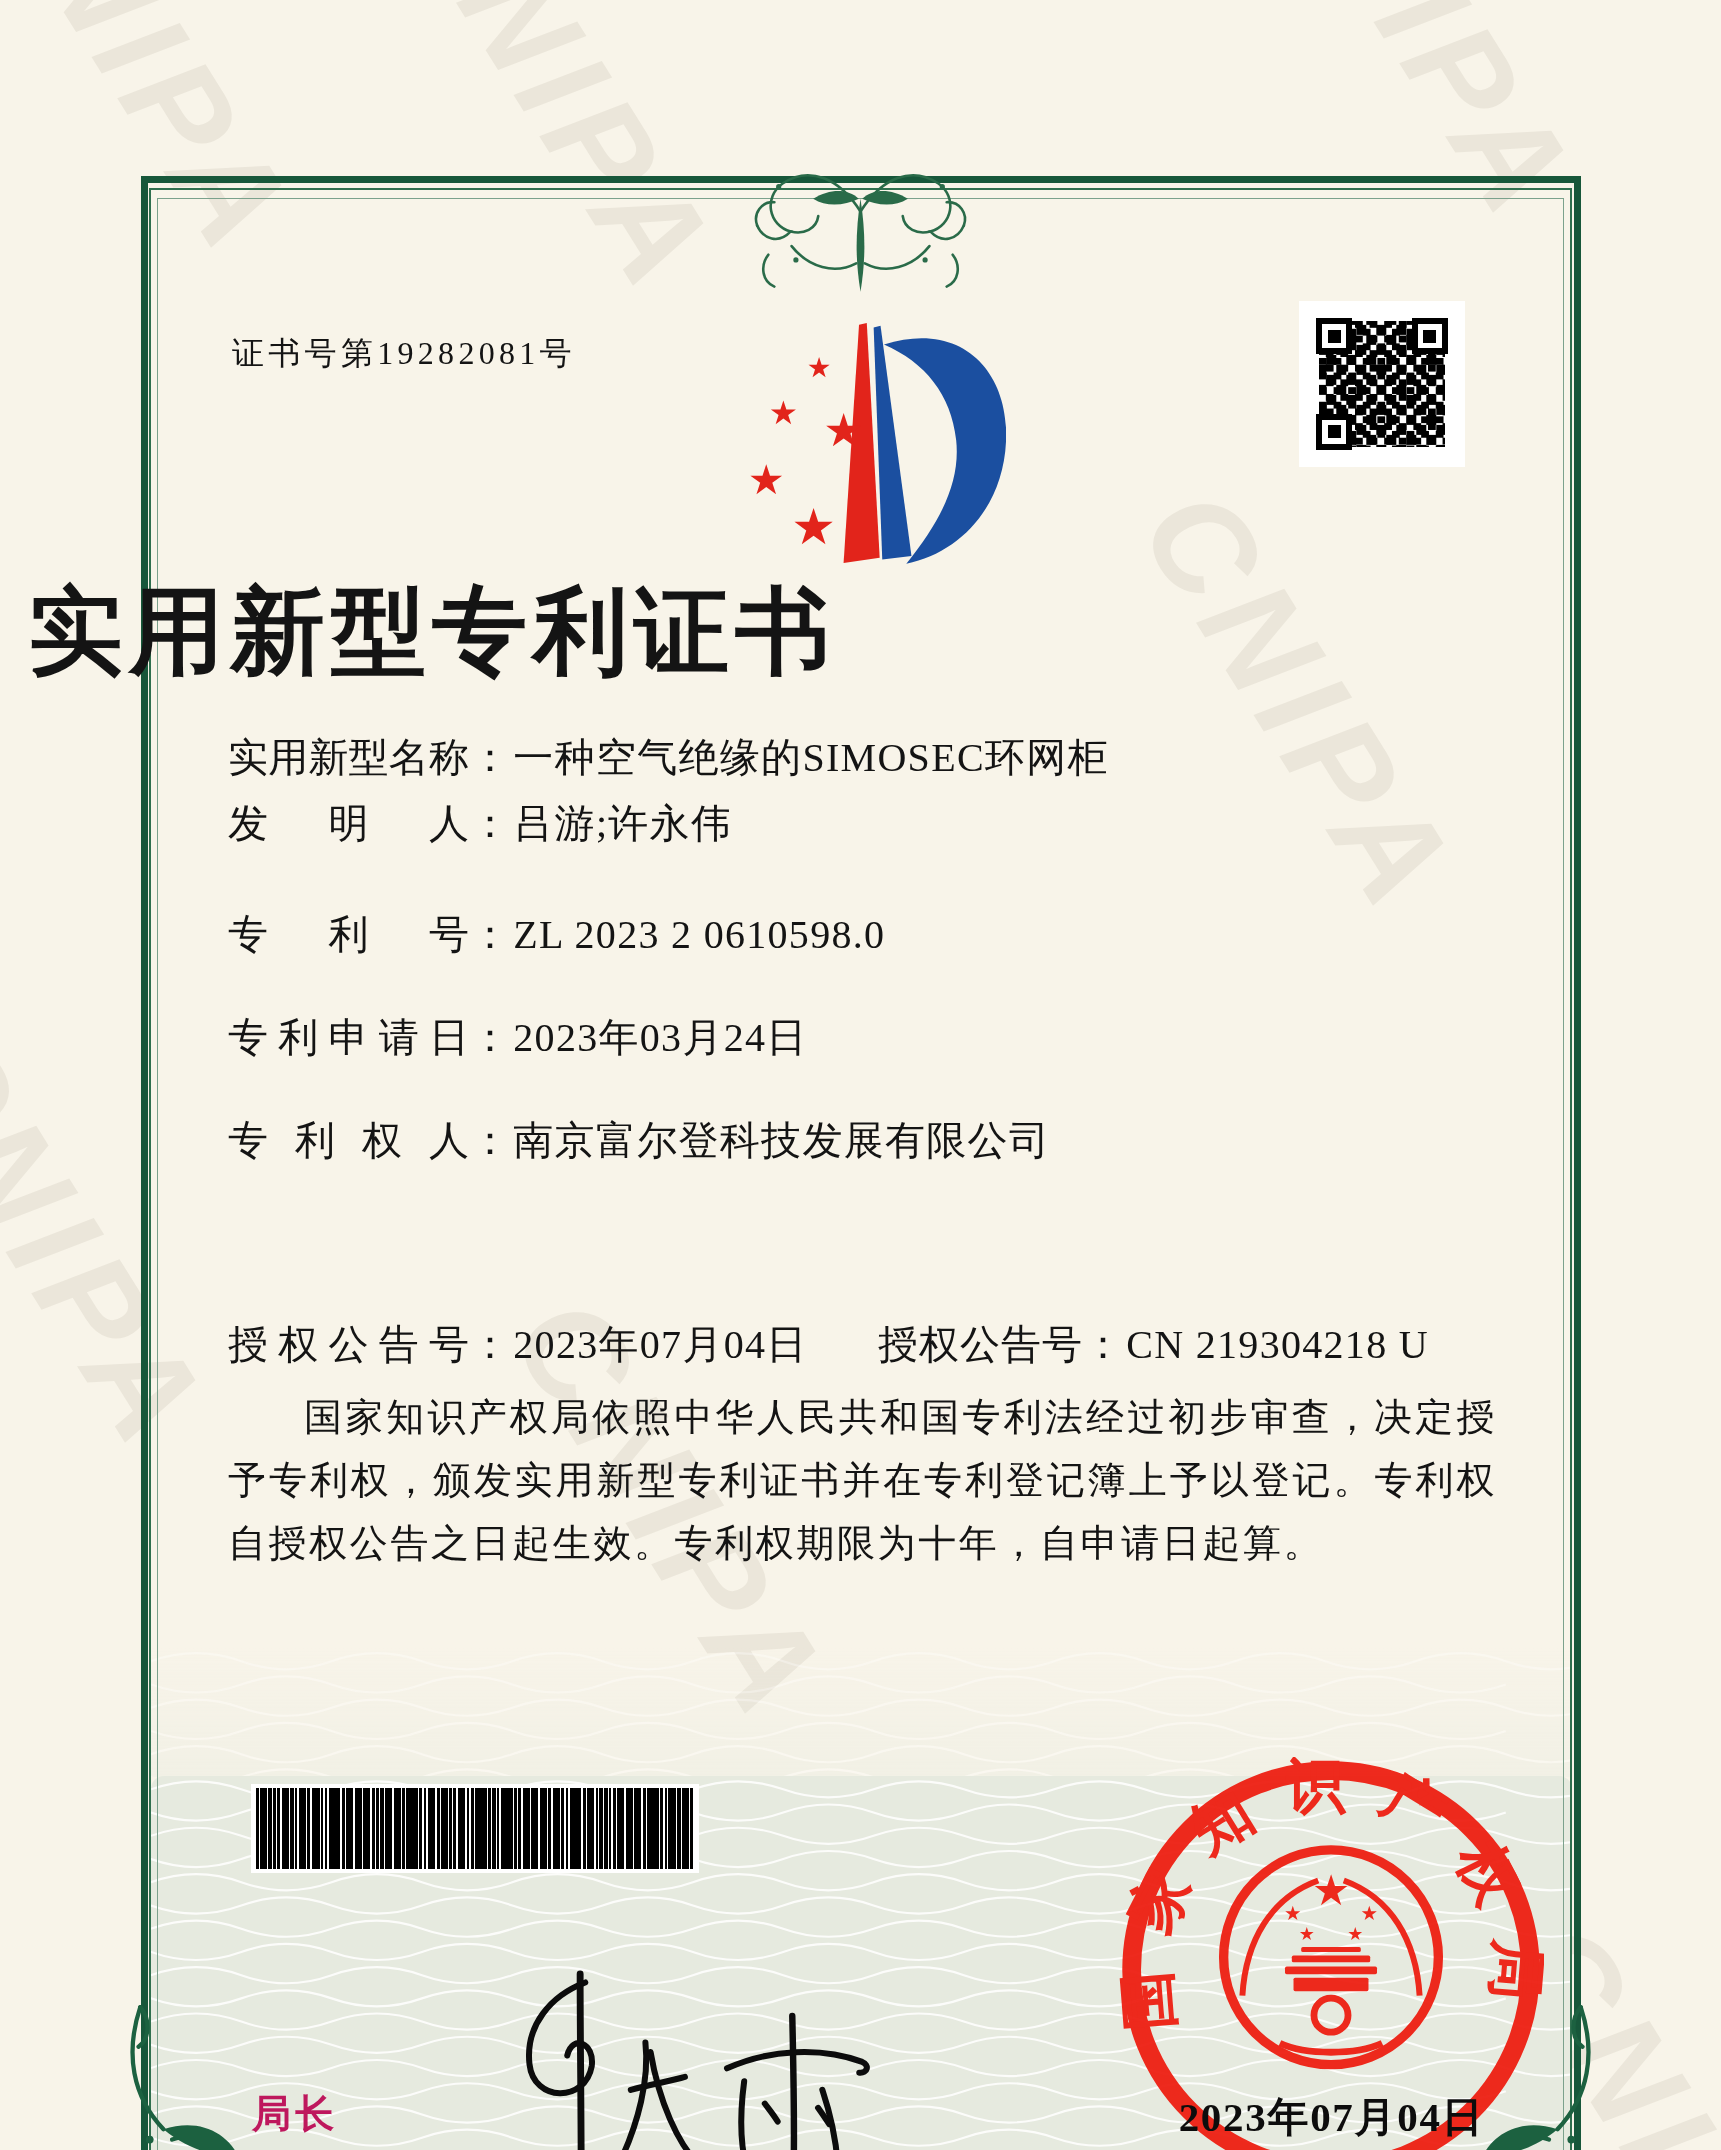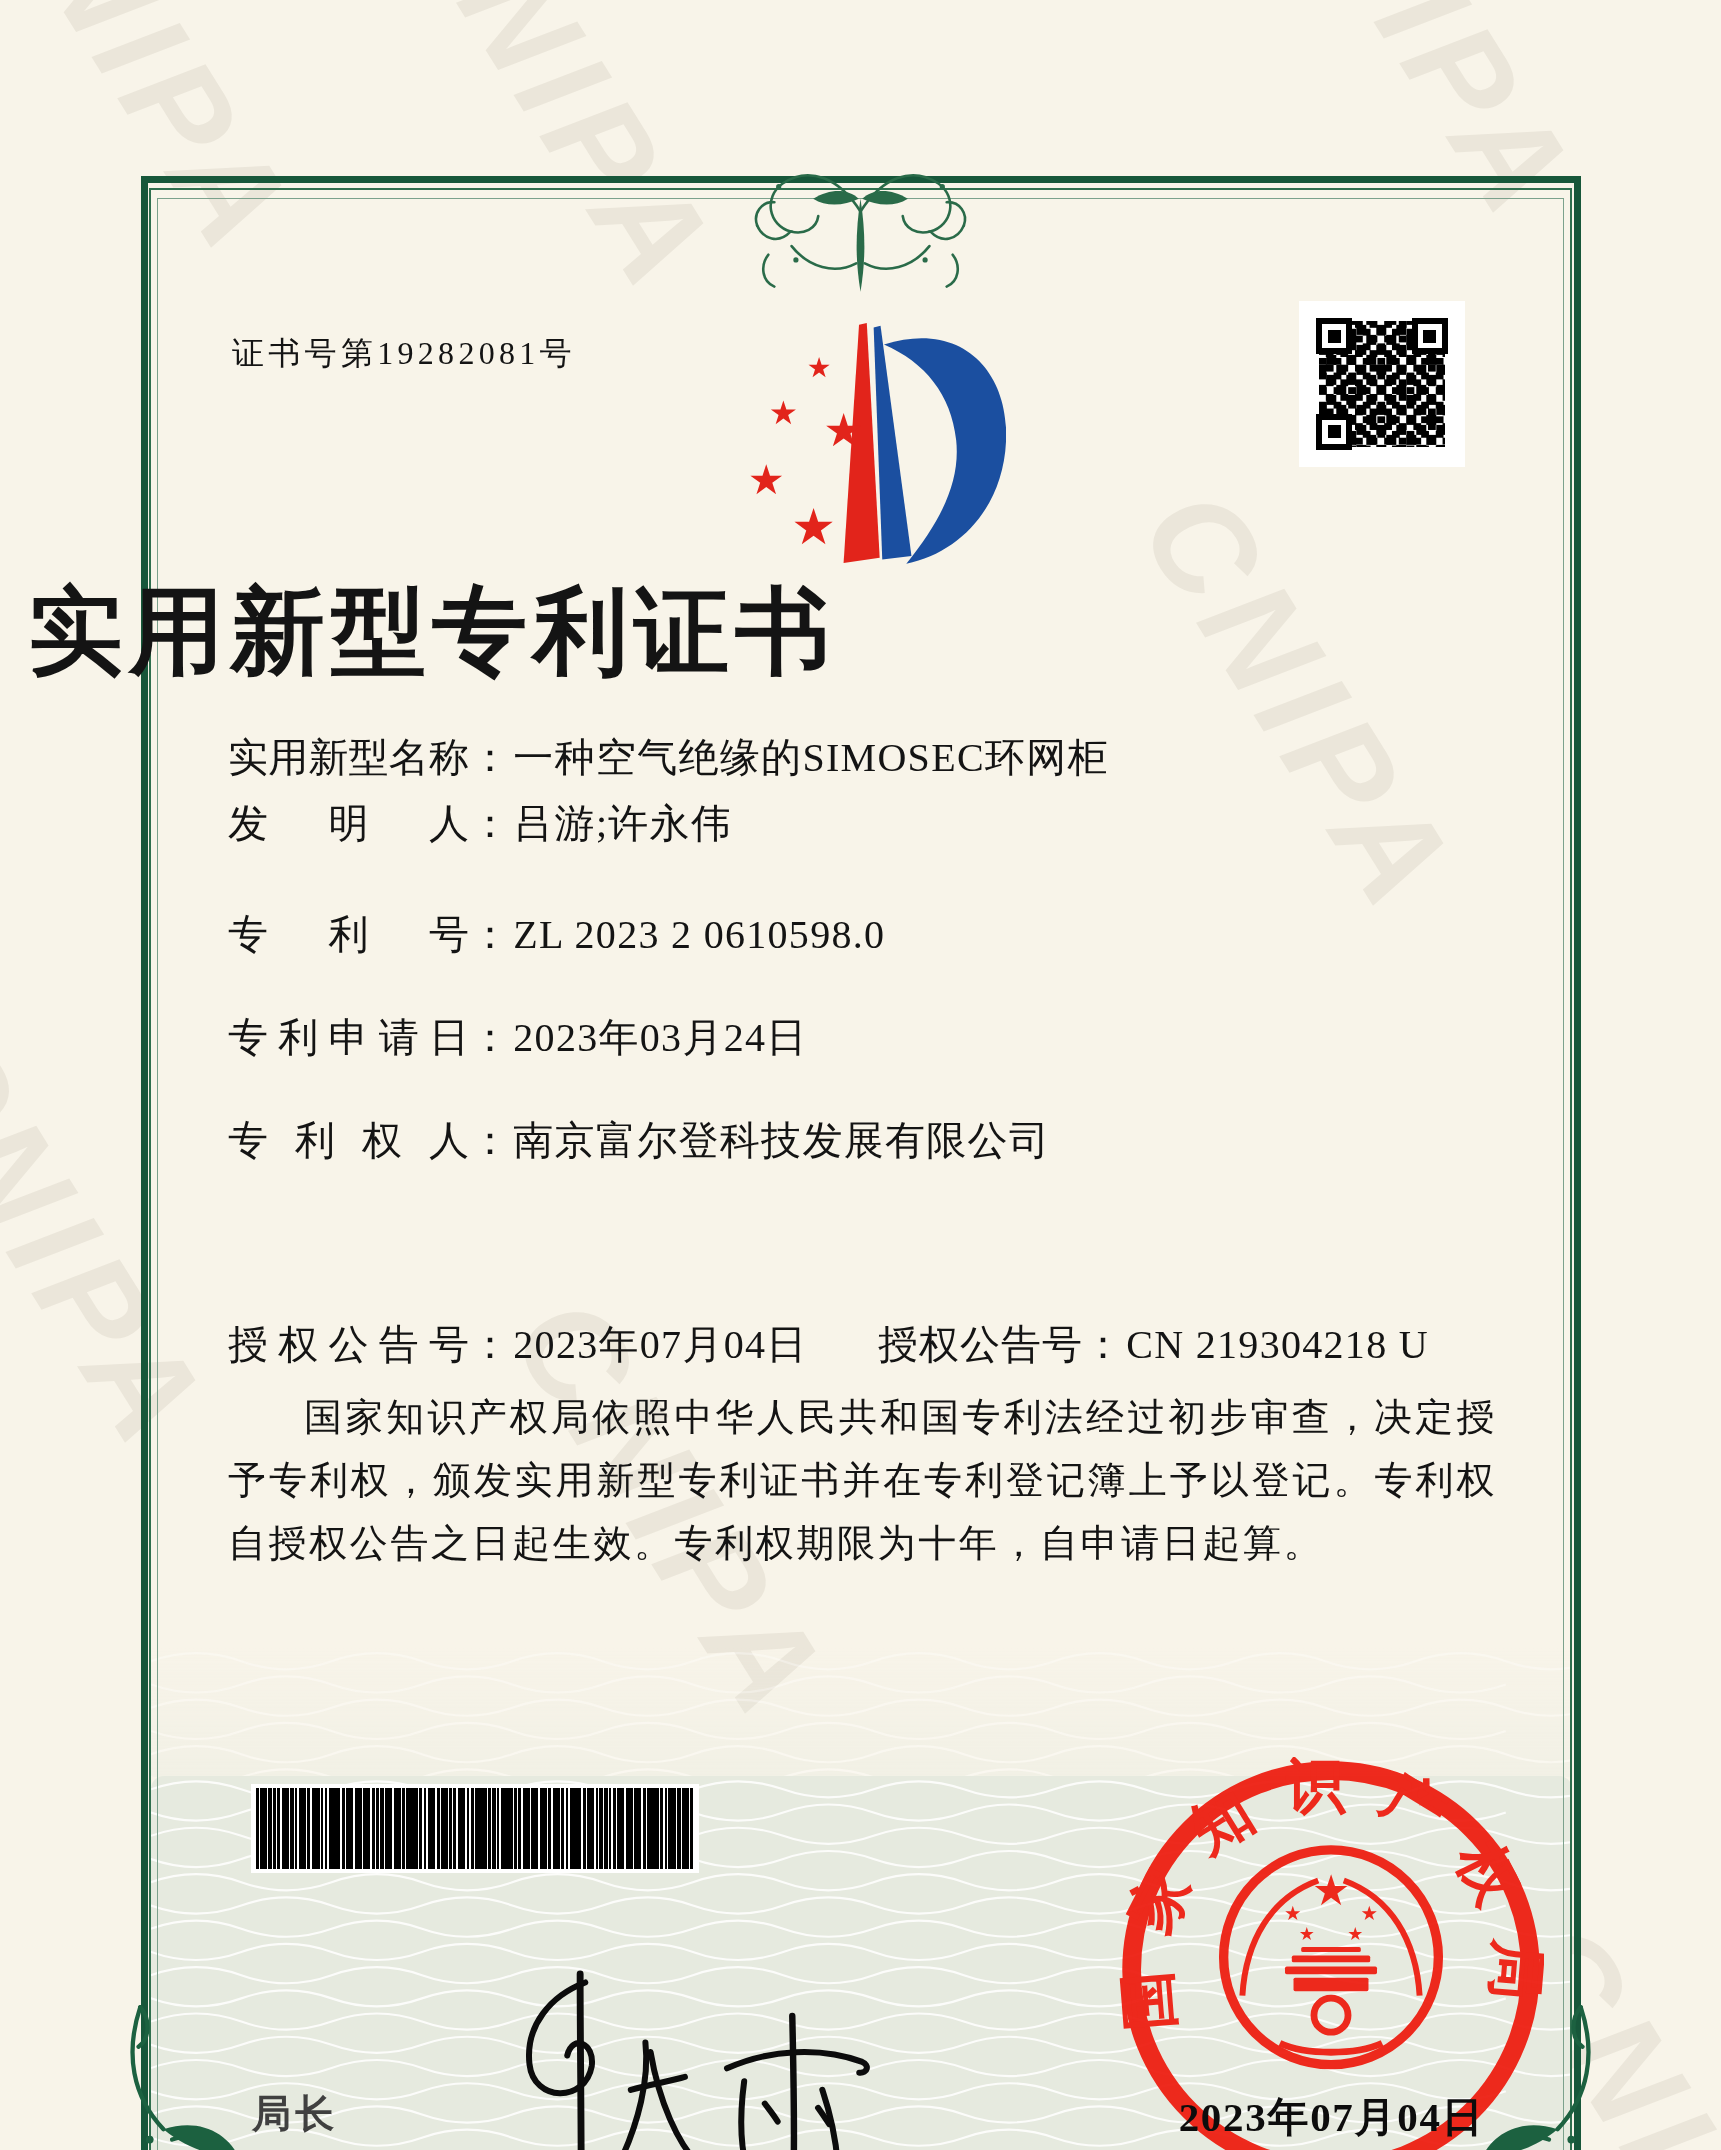--- a/index.html
+++ b/index.html
@@ -63,21 +63,21 @@
   
   #barcode{left:251px; top:1784px; width:448px; height:89px; background:#fff; z-index:4;}
   #bars{position:absolute; left:5.2px; top:4.3px; right:5.2px; bottom:4.3px;
     background-image:
       repeating-linear-gradient(90deg,#000 0 2.6px,transparent 2.6px 4.3px),
       repeating-linear-gradient(90deg,#000 0 1.3px,transparent 1.3px 7.3px),
       repeating-linear-gradient(90deg,transparent 0 12.5px,#000 12.5px 16px);
     background-color:#fff;}
   
   .officer{position:absolute; left:252px; z-index:4; font-family:"Liberation Sans","DejaVu Sans",sans-serif;
-           font-weight:bold; font-size:39px; letter-spacing:4.3px; color:#404040;}
+           font-weight:bold; font-size:39px; letter-spacing:4.3px; color:#be185d;}
   #officer-title{top:2087px;}
   #signature{left:443px; top:1961px; width:495px; height:292px; z-index:5;}
   
   #seal{left:1118px; top:1757px; width:426px; height:426px; z-index:6;}
   #seal-date{left:1138px; top:2090px; width:387px; text-align:center; font-size:41px;
              font-weight:600; letter-spacing:1.7px; color:#0d0d0d; z-index:7;}
 </style>
 </head>
 <body>
 

